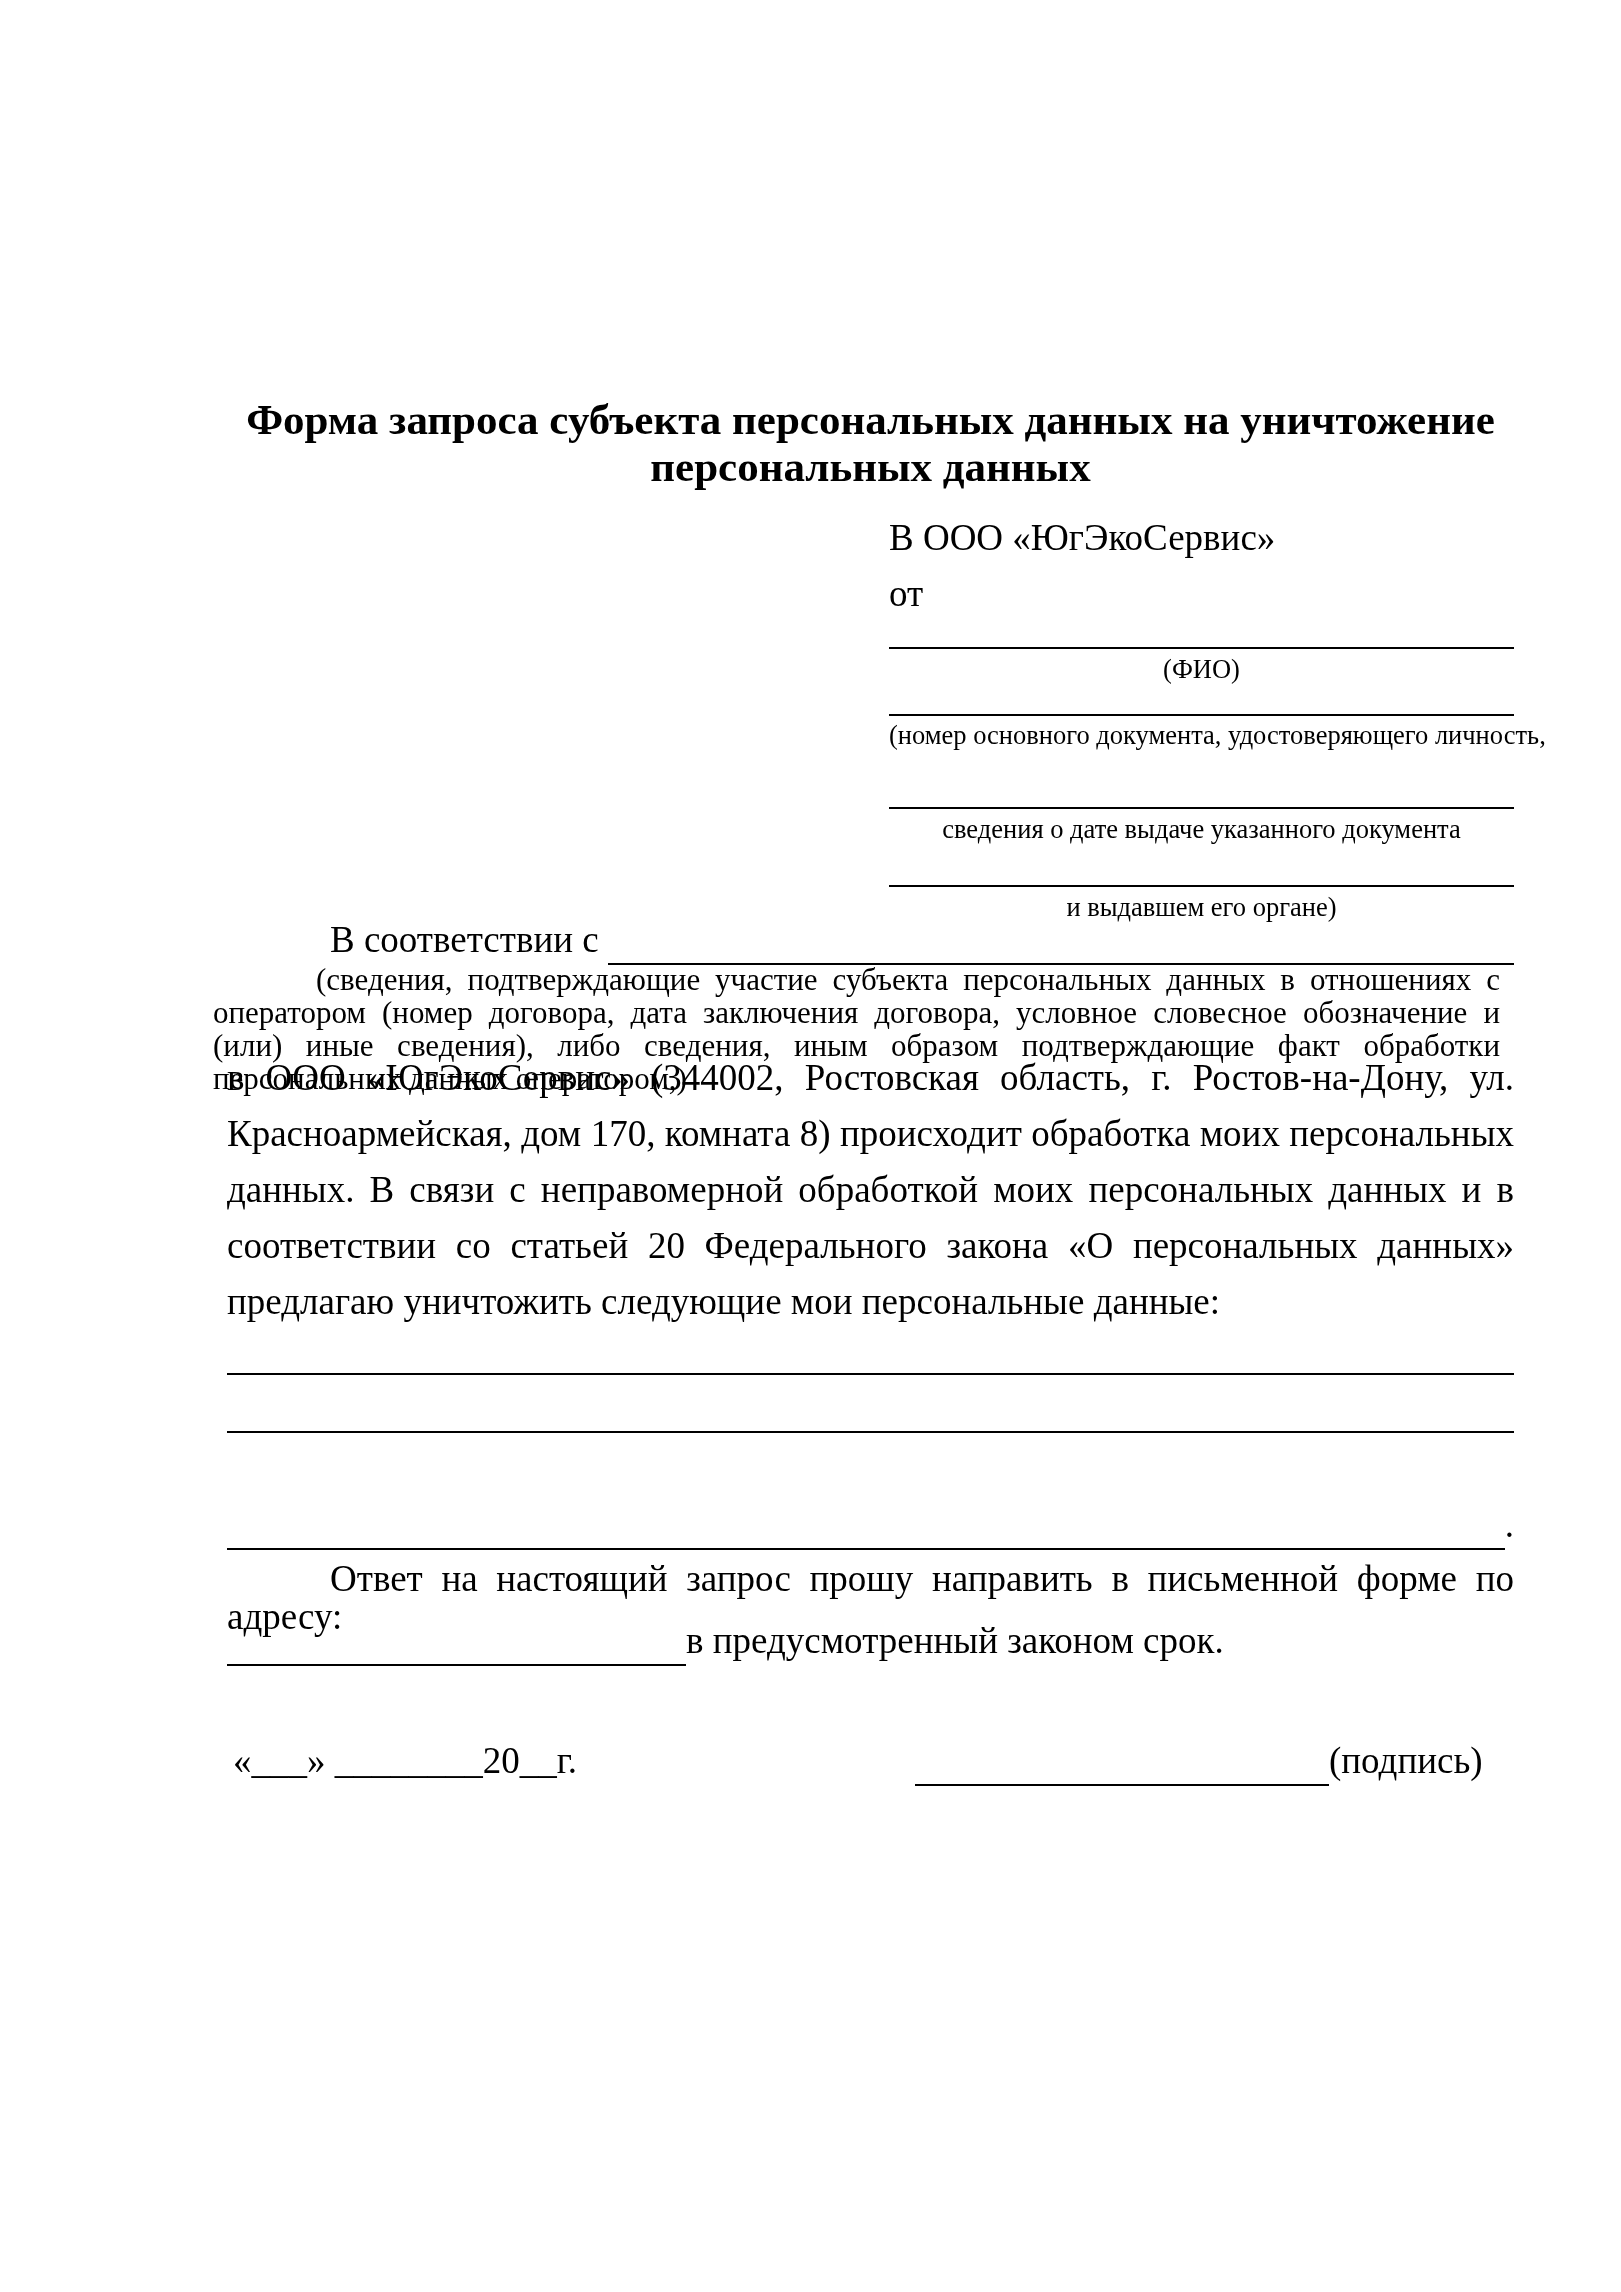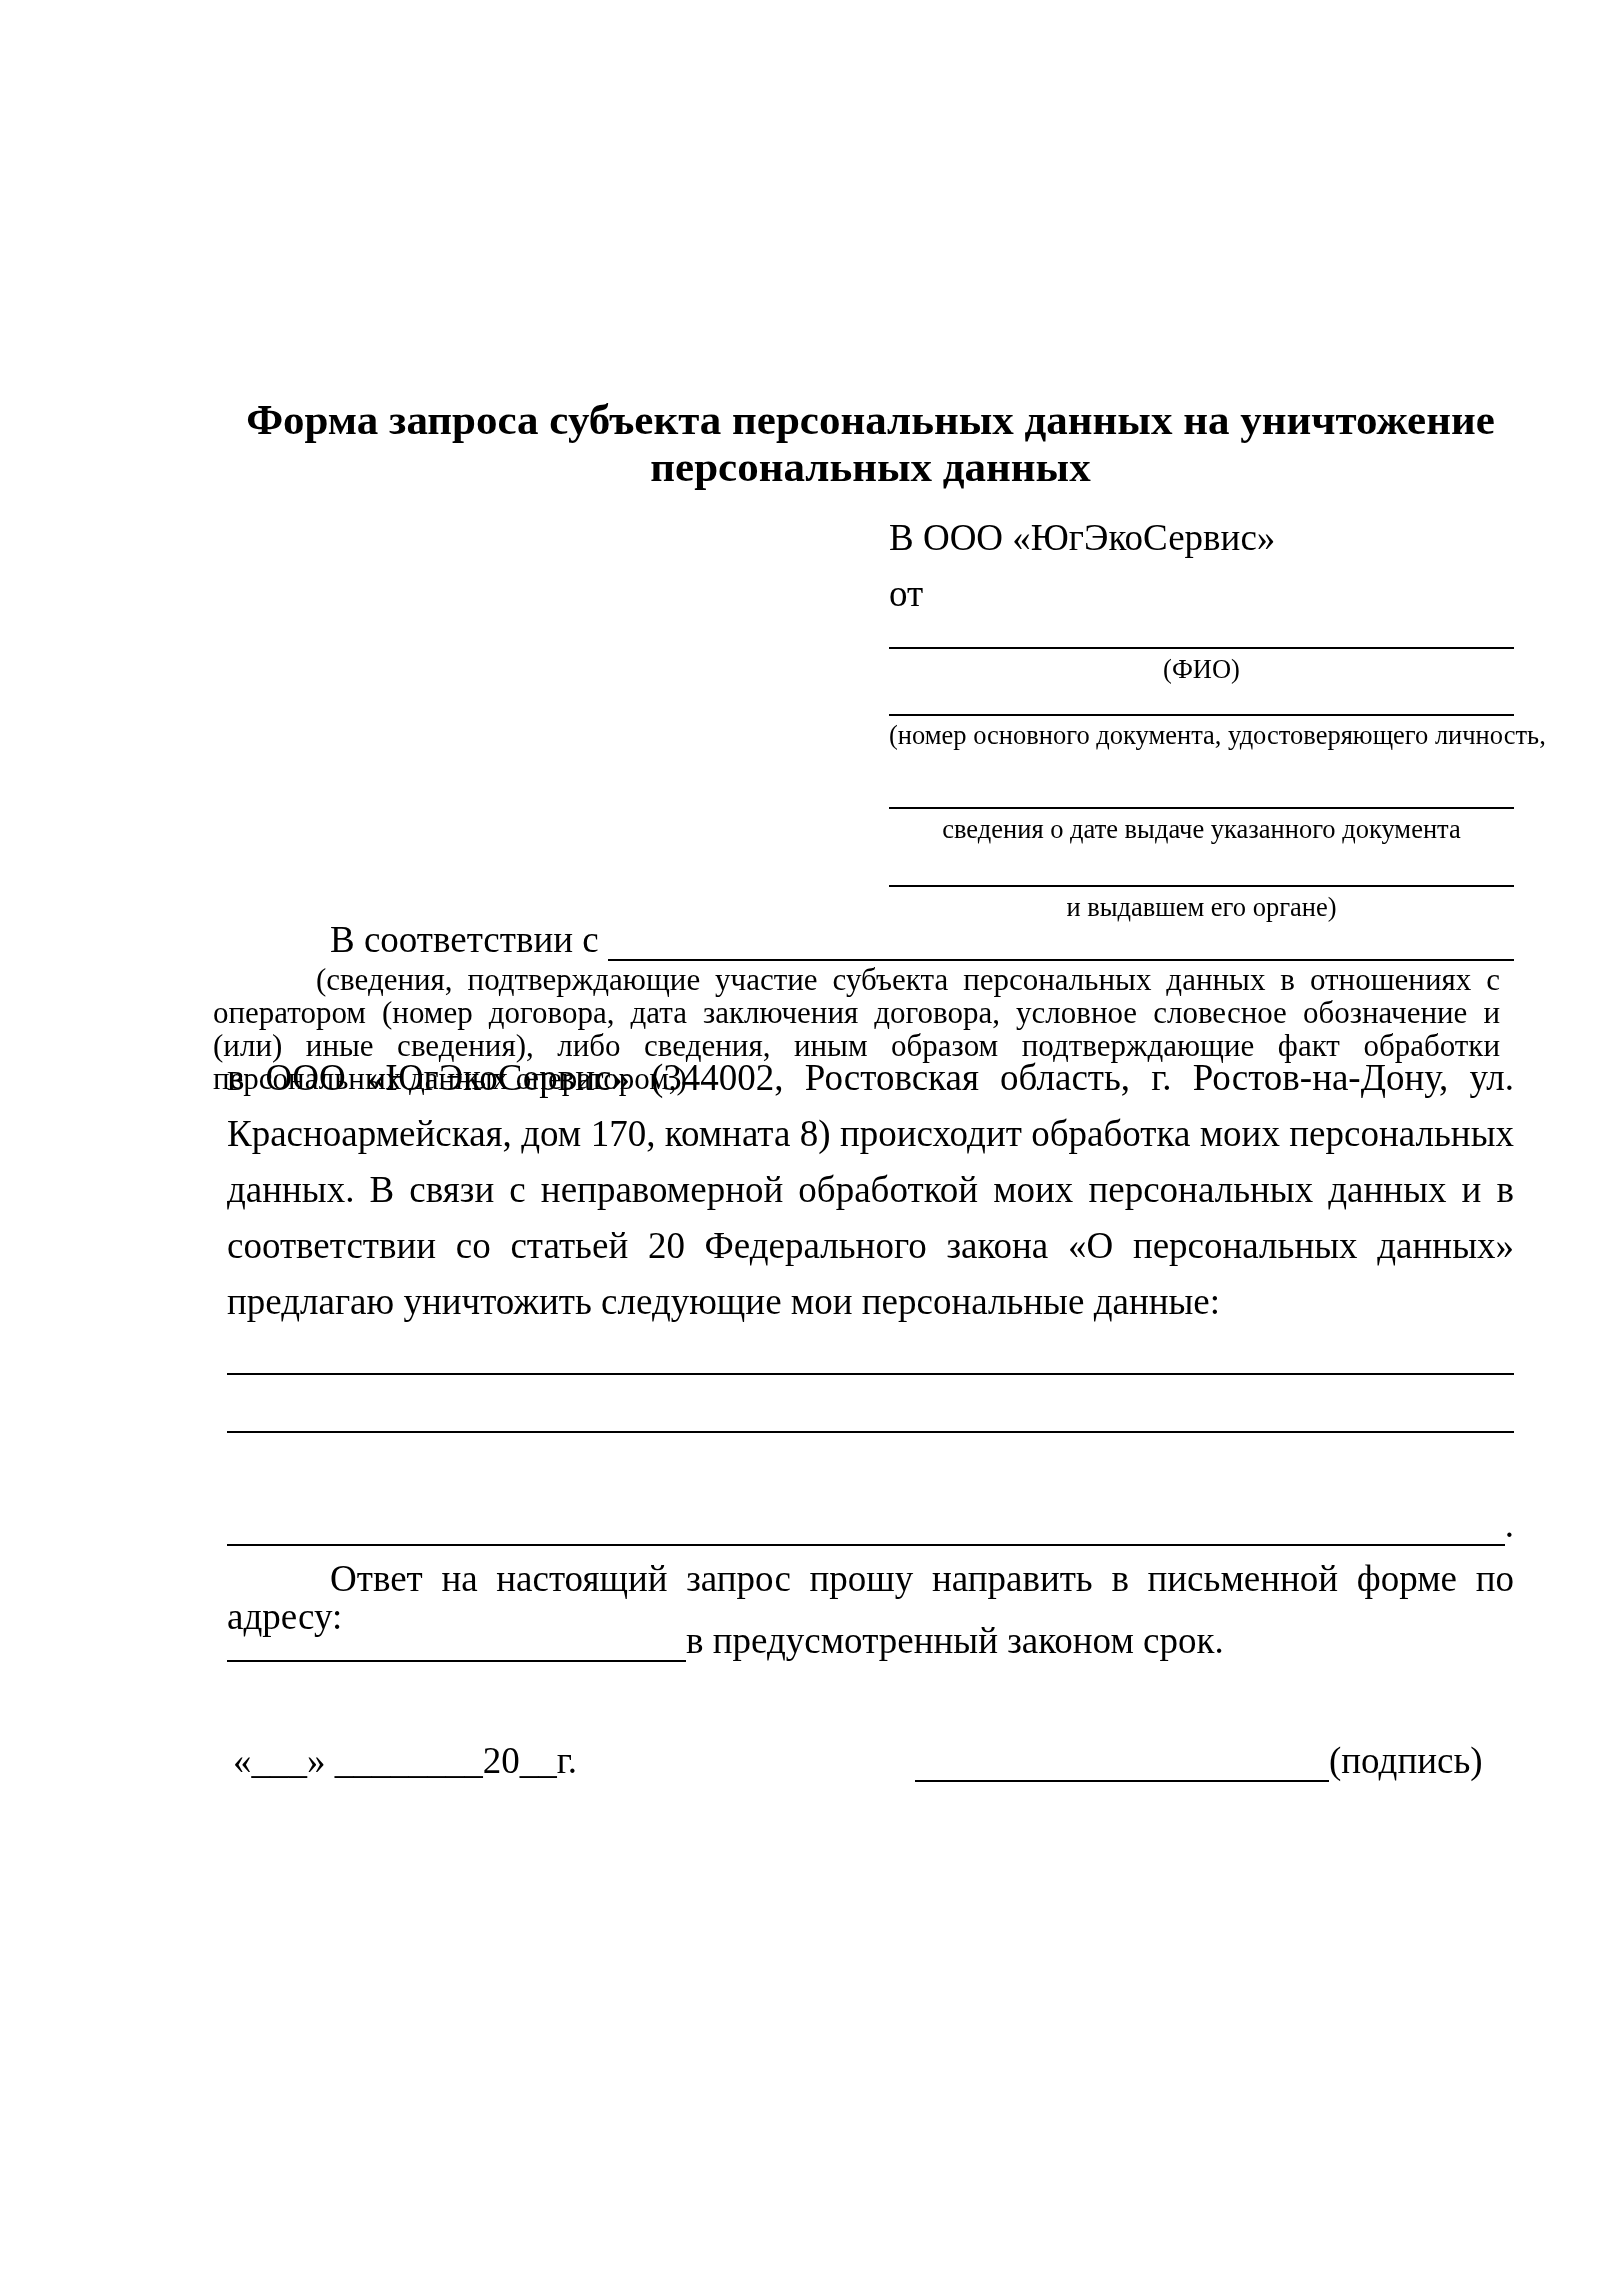--- a/index.html
+++ b/index.html
@@ -32,21 +32,21 @@
   
   .addr-to   { left: 889px; top: 510px; font-size: 37px; line-height: 56px; }
   .addr-from { left: 889px; top: 566px; font-size: 37px; line-height: 56px; text-align: center; }
   .rule { left: 889px; width: 625px; height: 0; border-top: 2.9px solid #000; }
   .cap {
     left: 889px; width: 625px;
     font-size: 26.5px; line-height: 29px; text-align: center; white-space: nowrap;
   }
 
   
-  .flexline { display: flex; align-items: flex-start; font-size: 37px; line-height: 56px; }
+  .flexline { display: flex; align-items: center; font-size: 37px; line-height: 56px; }
   .flexline .txt { white-space: nowrap; }
   .fill { flex: 1 1 auto; height: 47px; border-bottom: 2.9px solid #000; }
   .lead-line { flex: 0 0 auto; height: 47px; border-bottom: 2.9px solid #000; }
   .accord { left: 227px; top: 912px; width: 1287px; }
   .accord .indent { display: inline-block; width: 103px; }
 
   
   .notes {
     left: 213px; top: 963px; width: 1287px;
     font-size: 31px; line-height: 33px;

